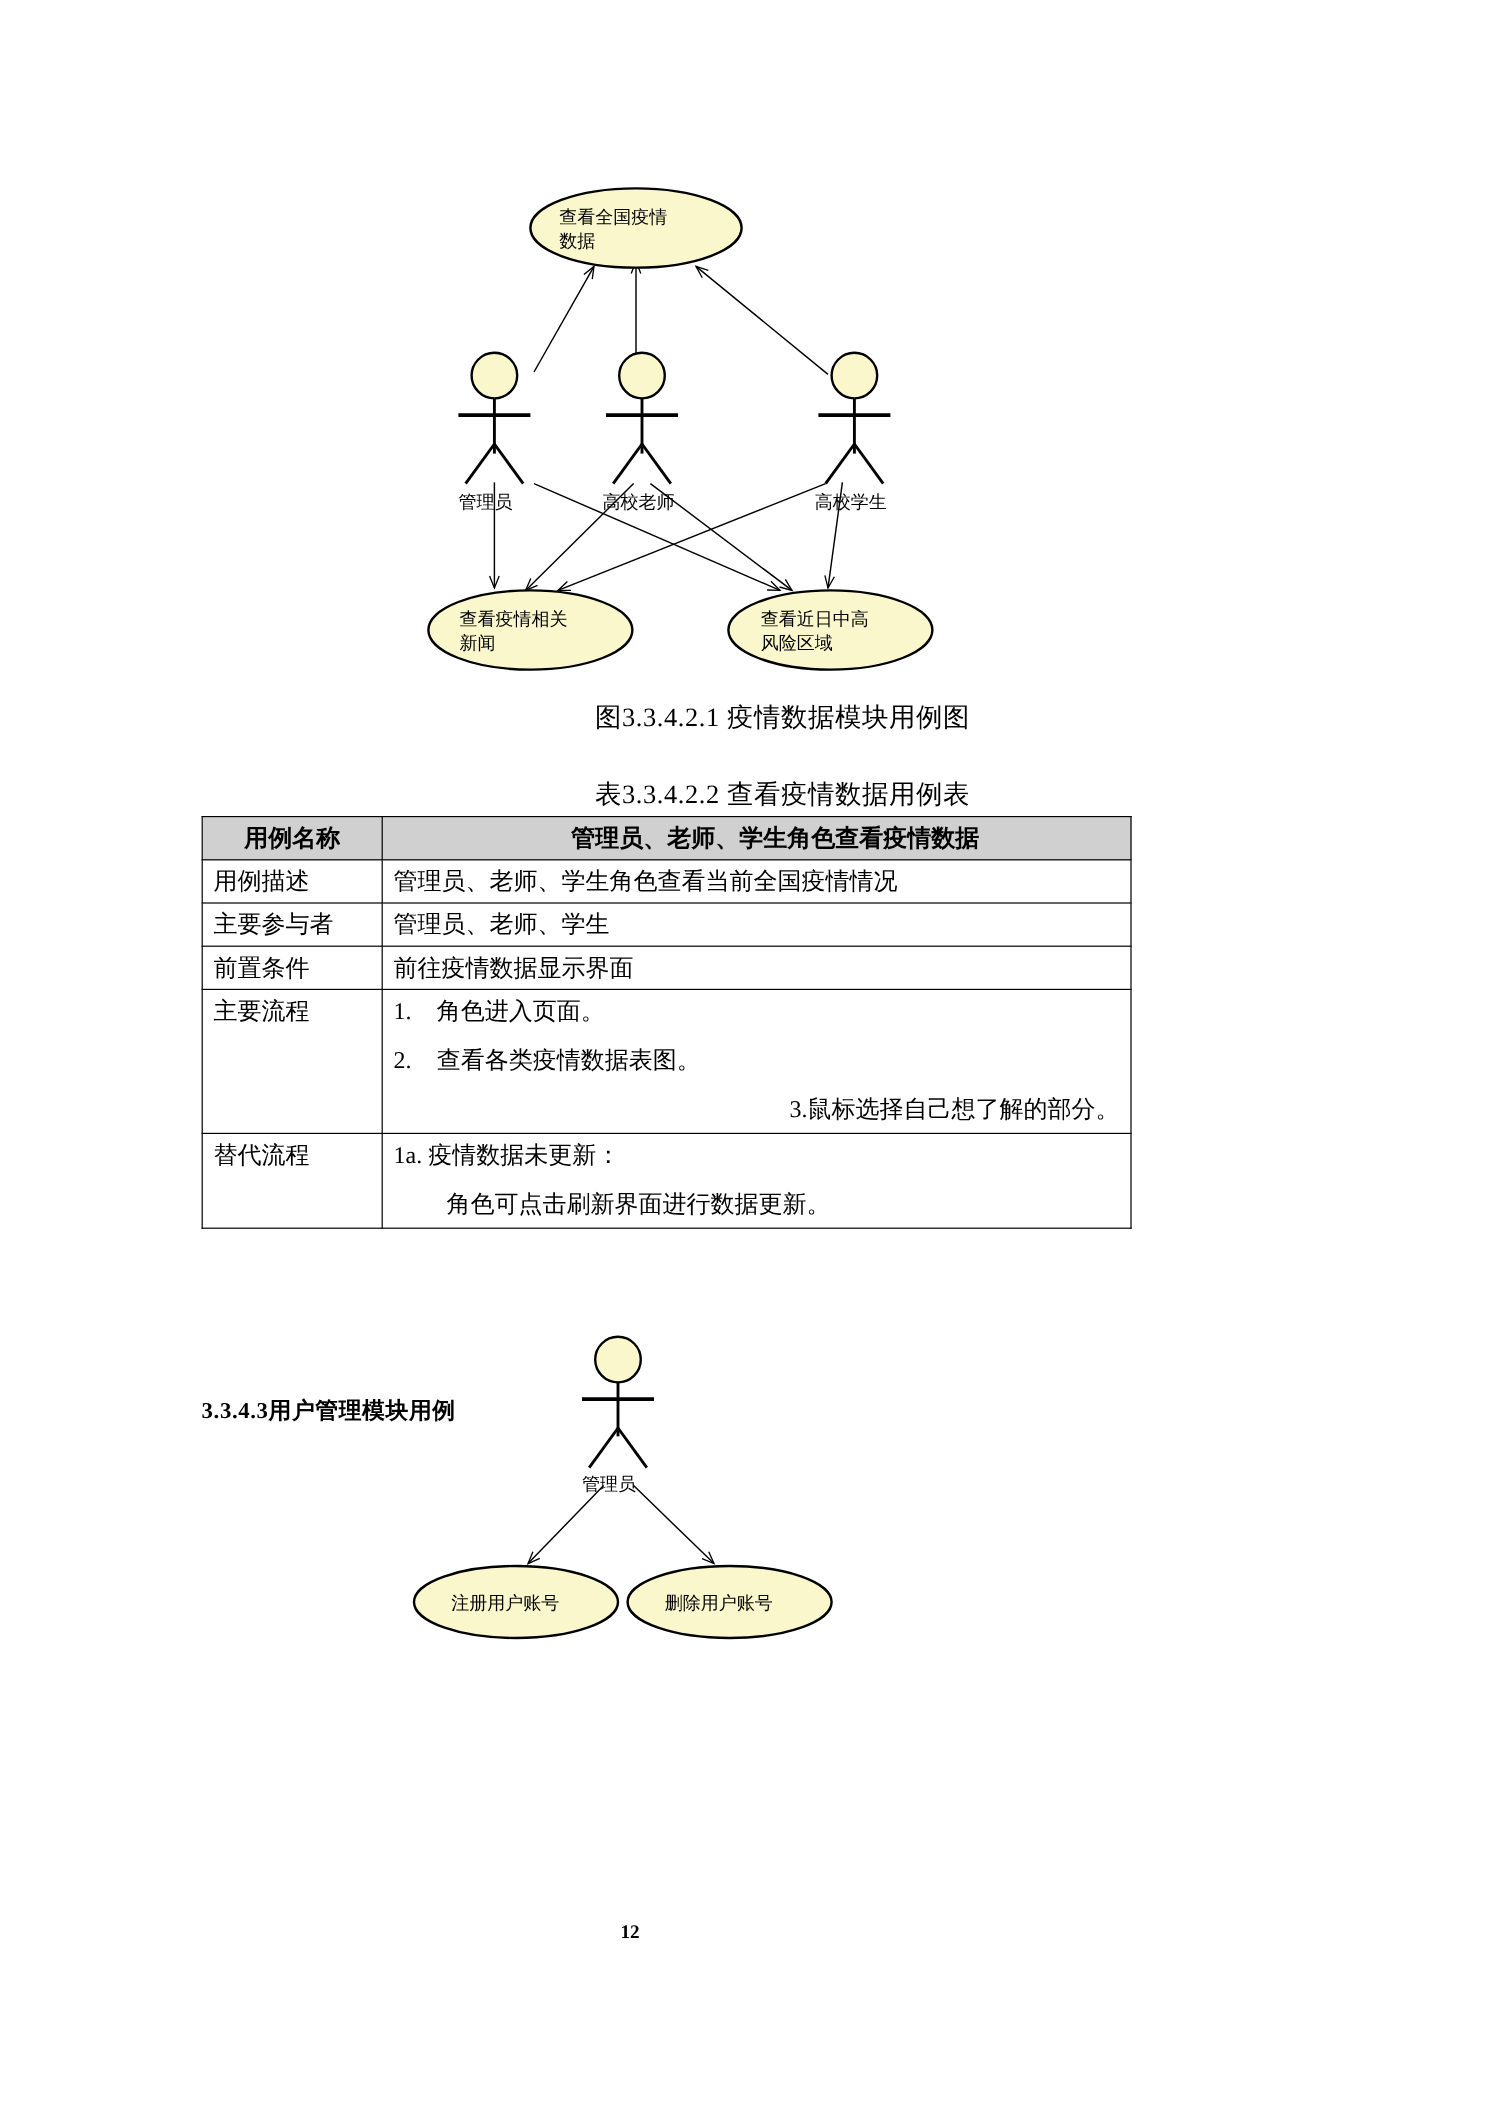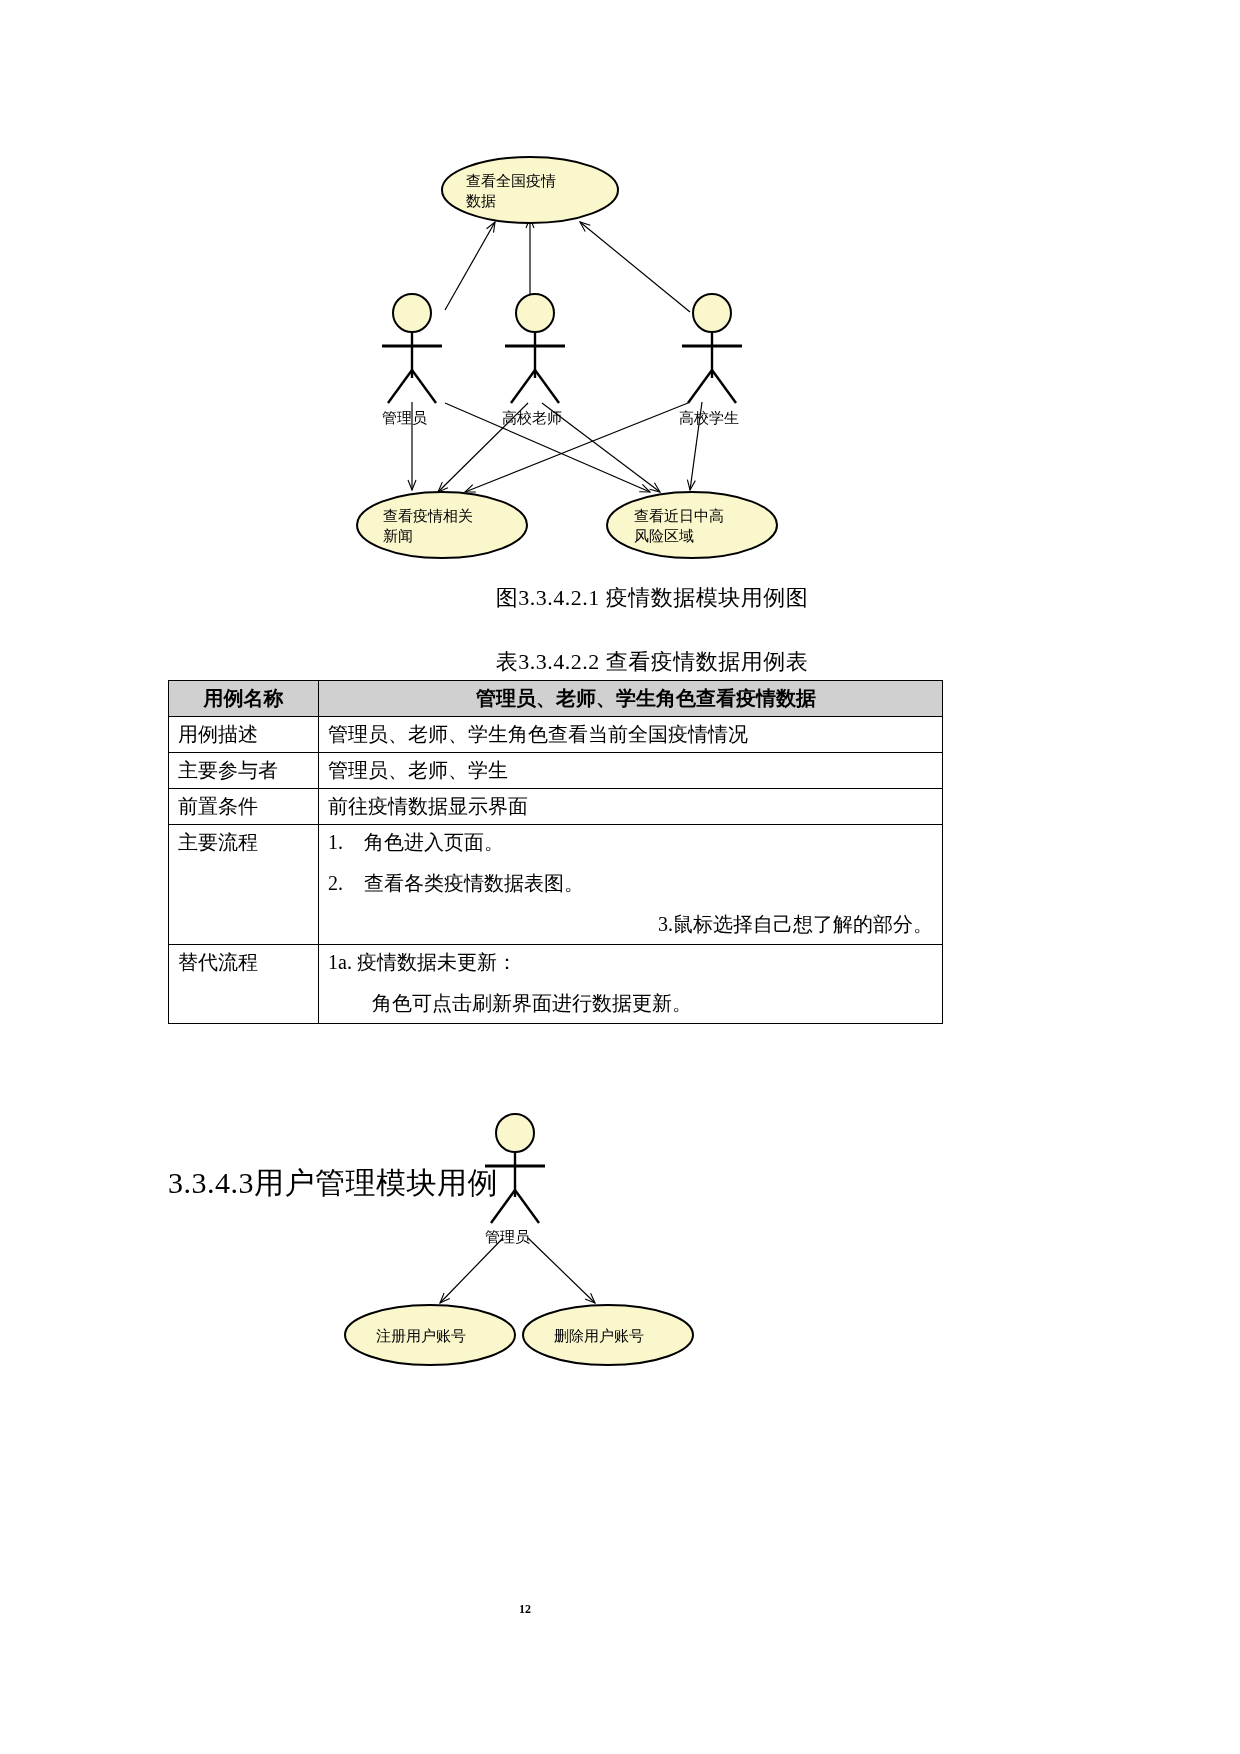--- a/index.html
+++ b/index.html
@@ -104,33 +104,33 @@
   .flow-num { display: inline-block; width: 36px; }
   .alt-line { display: block; margin: 0 0 14px 0; white-space: pre; }
   .alt-line:last-child { margin-bottom: 2px; }
   .alt-indent { padding-left: 44px; }
 
   
   #section-heading {
     position: absolute;
     left: 168px;
     top: 1163px;
-    font-size: 30px;
-    font-weight: normal;
+    font-size: 19px;
+    font-weight: bold;
     font-family: "Liberation Serif", "DejaVu Serif", serif;
     letter-spacing: 0.5px;
   }
 
   
   #page-number {
     position: absolute;
     top: 1602px;
     width: 1050px;
     text-align: center;
-    font-size: 12px;
+    font-size: 16px;
     font-weight: bold;
     font-family: "Liberation Serif", "DejaVu Serif", serif;
   }
 </style>
 </head>
 <body>
 
 <div class="page">
 
   <div id="diagram1">

